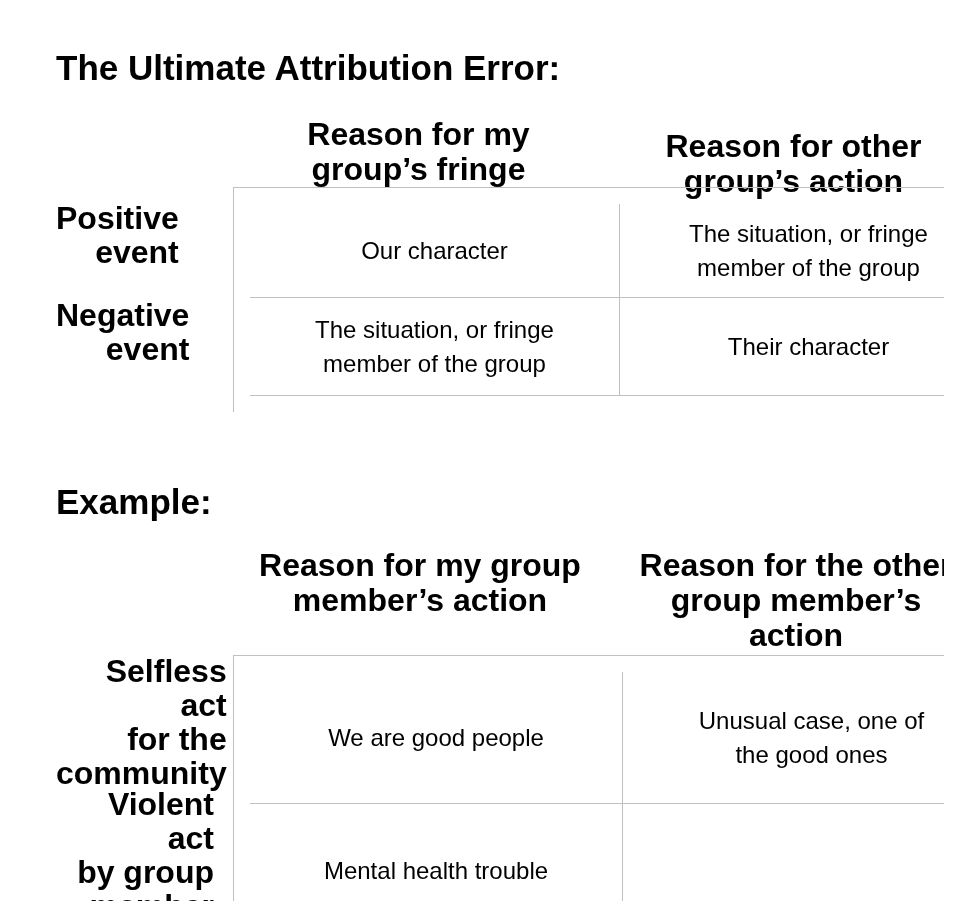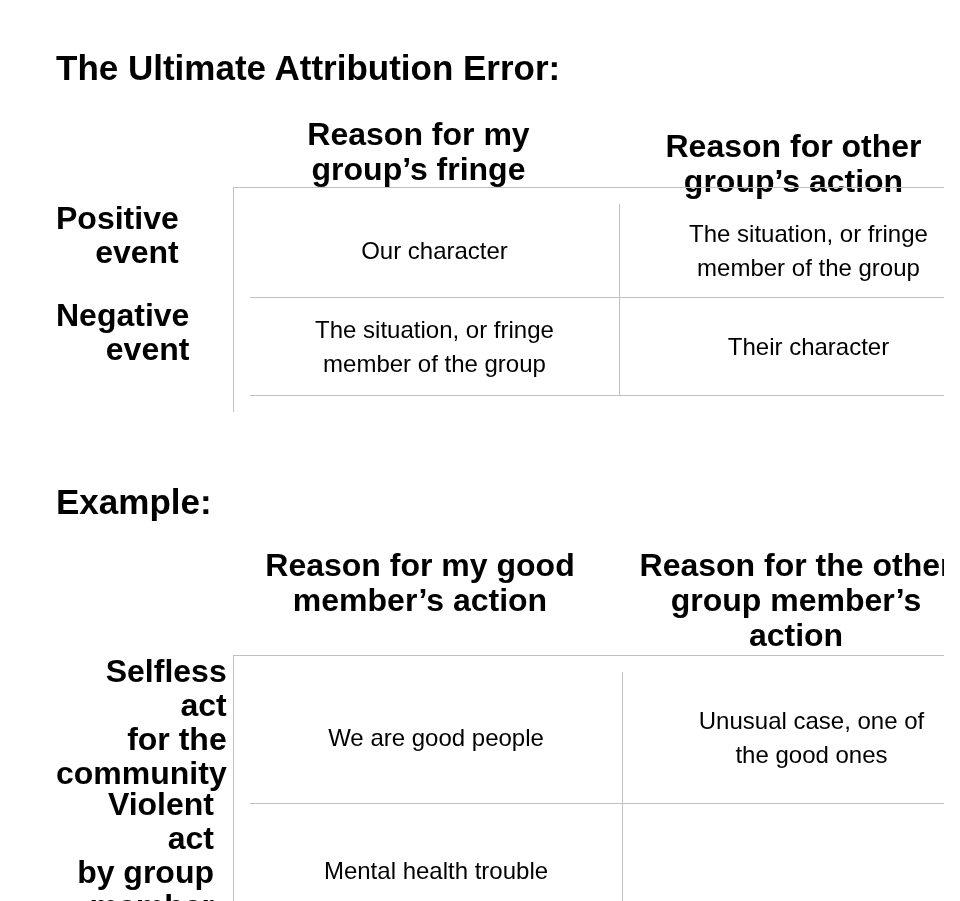--- a/index.html
+++ b/index.html
@@ -98,21 +98,21 @@
     <div class="cell">Our character</div>
     <div class="cell">The situation, or fringe
 member of the group</div>
     <div class="cell">The situation, or fringe
 member of the group</div>
     <div class="cell">Their character</div>
   </div>
 
   <div class="sec-title" style="top:434px">Example:</div>
 
-  <div class="col-header" style="left:201px; top:500px; width:374px">Reason for my good
+  <div class="col-header" style="left:201px; top:500px; width:374px">Reason for my group
 member’s action</div>
   <div class="col-header" style="left:575px; top:500px; width:378px">Reason for the other
 group member’s
 action</div>
 
   <div class="row-label" style="top:756px; height:134px">Violent act
 by group
 member</div>
   <div class="row-label" style="top:623px; height:133px">Selfless act
 for the

